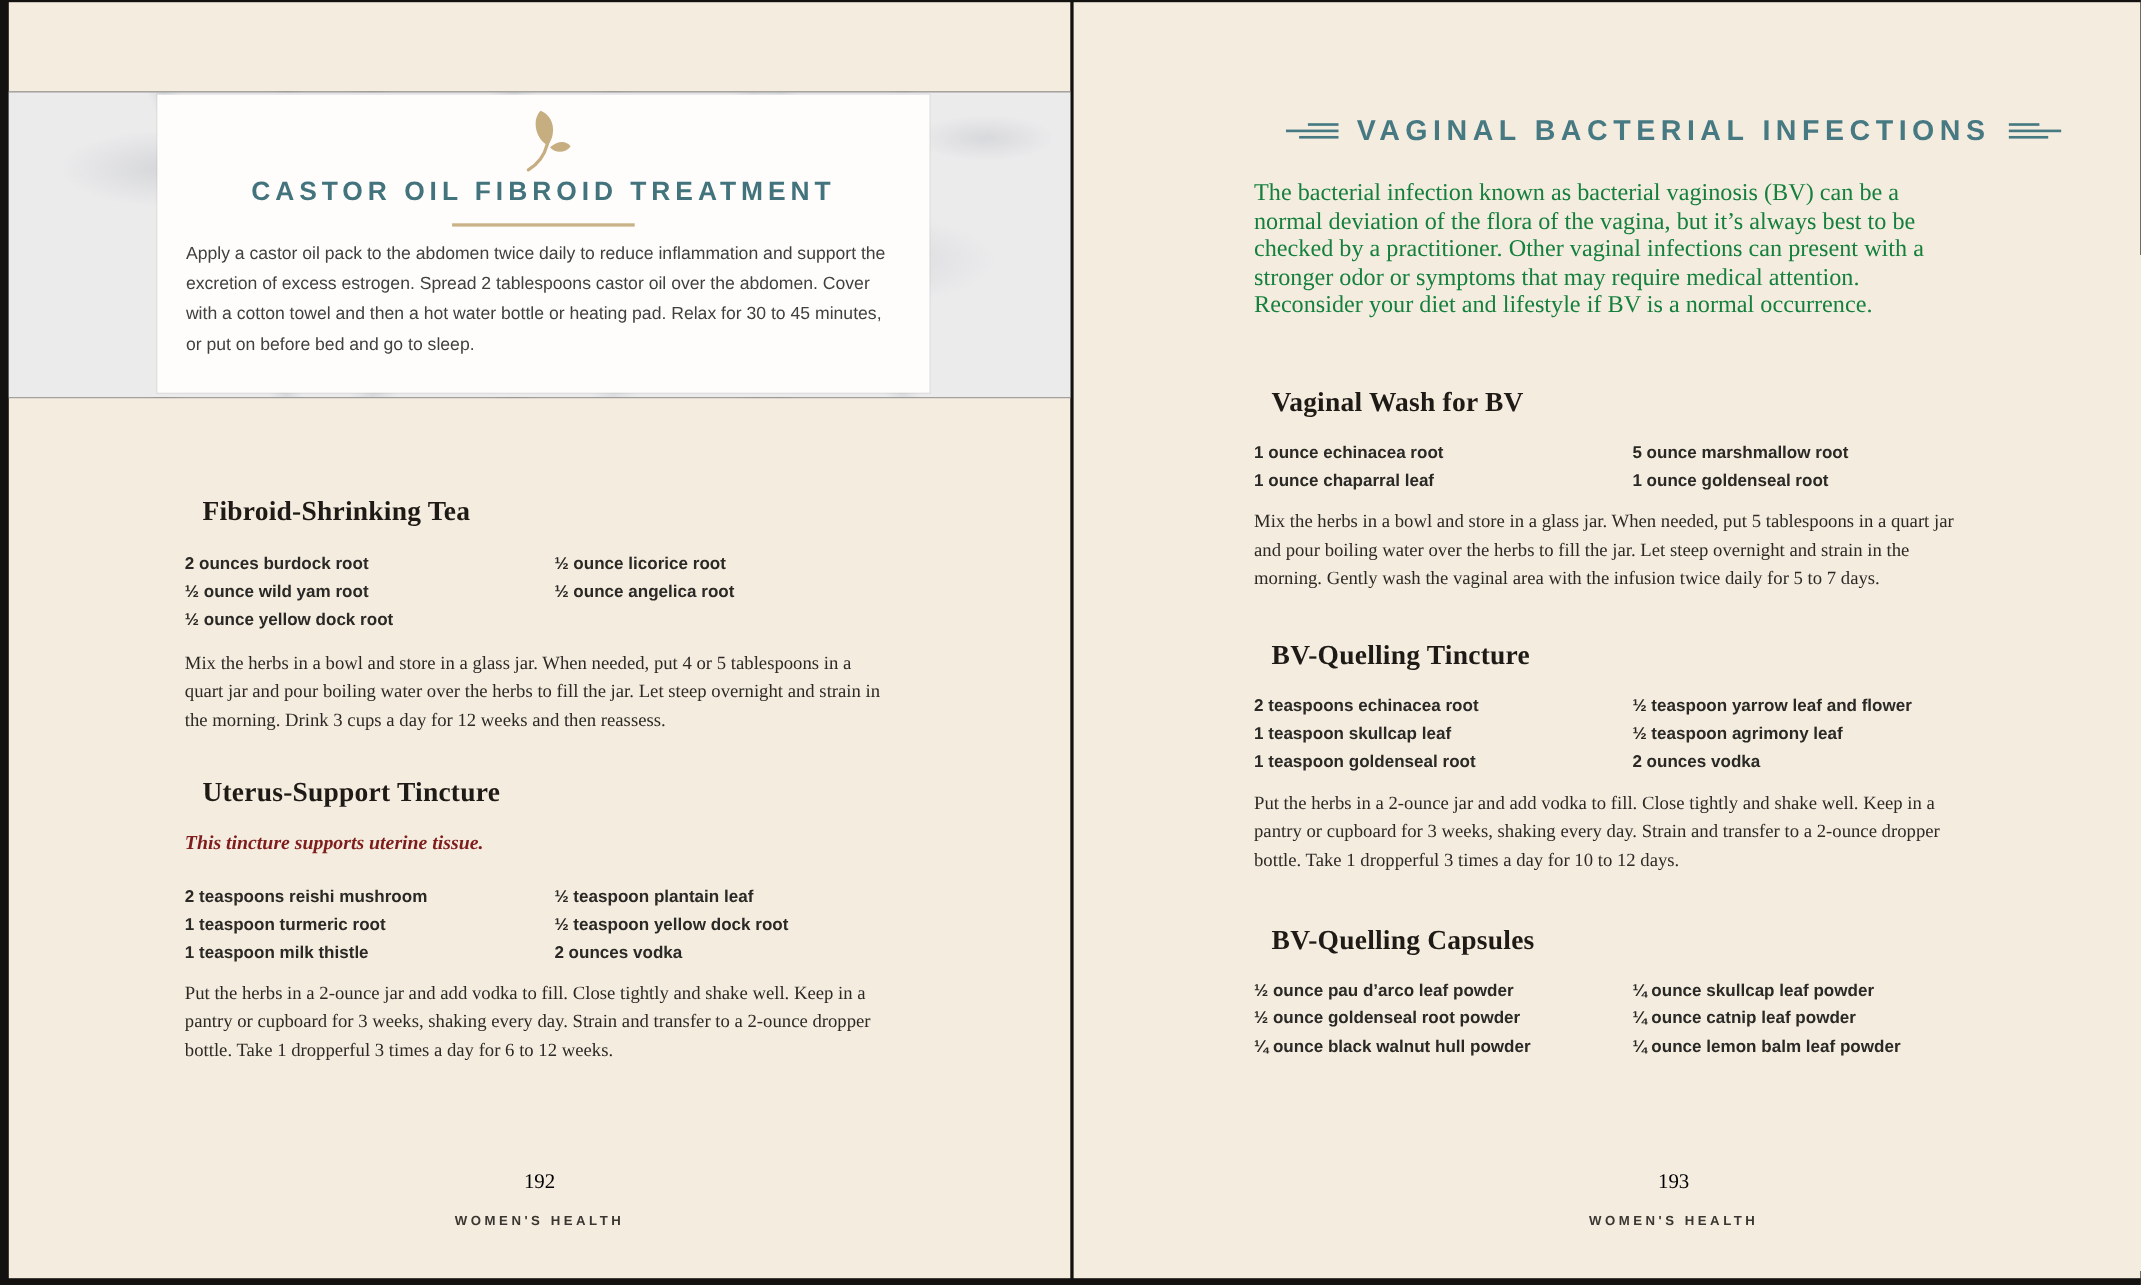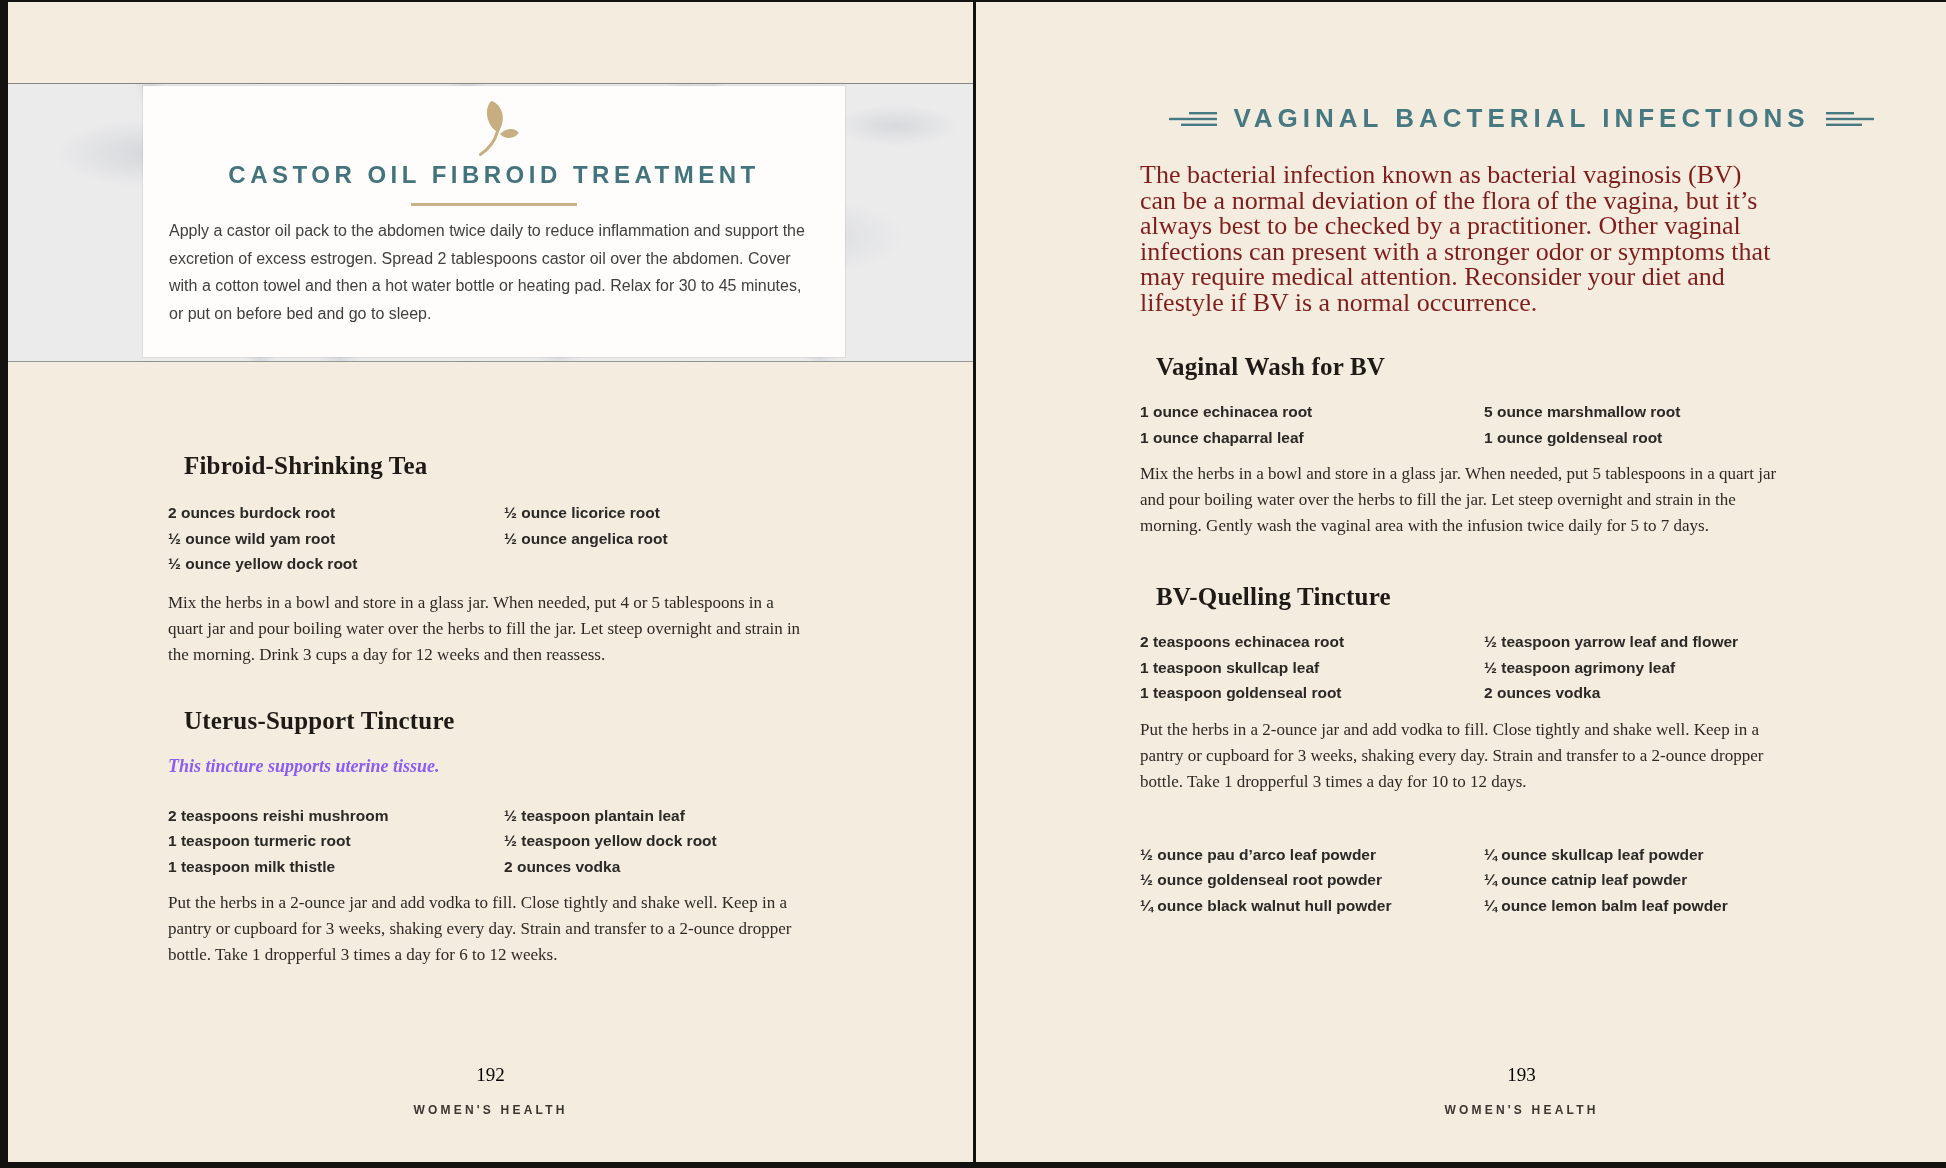--- a/index.html
+++ b/index.html
@@ -32,43 +32,43 @@
   .card-body{font-family:"Liberation Sans",sans-serif;font-size:16px;line-height:27.5px;
         color:#40403e;text-align:left;margin:11px 0 0;padding:0 26px;}
 
   
   .content{position:absolute;}
   .content-l{left:160px;top:434px;width:640px;}
   .content-r{left:164px;top:335px;width:650px;}
   h2{font-size:25px;margin:16px;color:#1e1a15;font-weight:bold;letter-spacing:.2px;}
   .content-l h2{margin-bottom:20px;}
   .content-r h2{margin-bottom:18px;}
-  .note{font-size:18px;font-style:italic;font-weight:bold;color:#8b5cf6;margin:16px 0 26px;line-height:22px;}
+  .note{font-size:18px;font-style:italic;font-weight:bold;color:#7f1d1d;margin:16px 0 26px;line-height:22px;}
   .ing-grid{display:grid;font-family:"Liberation Sans",sans-serif;font-size:15.5px;
         font-weight:bold;color:#2a2926;}
   .content-l .ing-grid{grid-template-columns:336px 1fr;}
   .content-r .ing-grid{grid-template-columns:344px 1fr;}
   .ing{line-height:25.5px;}
   .instr{font-size:17px;line-height:26px;color:#2d2a26;margin:0;}
   .content-l .sec-1 .instr{margin-top:13px;}
   .content-l .sec-2 .instr{margin-top:11px;}
   .content-r .instr{margin-top:11px;}
   .content-l section.sec-1{margin-bottom:39px;}
   .content-r section{margin-bottom:44px;}
   .content-r .sec-2{margin-bottom:47px;}
   .content-r section .ing-grid{margin-top:0;}
 
   
   .chapter{position:absolute;left:0;top:101px;width:100%;text-align:center;}
   .chapter-inner{display:inline-flex;align-items:center;gap:16px;}
   .chapter-title{font-family:"Liberation Sans",sans-serif;font-size:26px;letter-spacing:5px;
         color:#477983;font-weight:bold;}
   .flourish{width:48px;height:20px;}
-  .intro{position:absolute;left:164px;top:160px;width:634px;font-size:26px;line-height:25.5px;
-        color:#7f1d1d;margin:0;}
+  .intro{position:absolute;left:164px;top:160px;width:634px;font-size:22px;line-height:25.5px;
+        color:#15803d;margin:0;}
 
   
   .footer{position:absolute;left:0;width:100%;top:1062px;text-align:center;}
   .pagenum{font-size:19px;color:#000000;}
   .running{font-family:"Liberation Sans",sans-serif;font-size:12px;letter-spacing:3.2px;
         color:#3a3631;margin-top:17px;font-weight:bold;}
 </style>
 </head>
 <body>
 
@@ -179,20 +179,21 @@
           <div class="ing-col">
             <div class="ing">½ teaspoon yarrow leaf and flower</div>
             <div class="ing">½ teaspoon agrimony leaf</div>
             <div class="ing">2 ounces vodka</div>
           </div>
         </div>
         <p class="instr">Put the herbs in a 2-ounce jar and add vodka to fill. Close tightly and shake well. Keep in a pantry or cupboard for 3 weeks, shaking every day. Strain and transfer to a 2-ounce dropper bottle. Take 1 dropperful 3 times a day for 10 to 12 days.</p>
       </section>
 
       <section class="sec-3">
+        <h2>BV-Quelling Capsules</h2>
         <div class="ing-grid">
           <div class="ing-col">
             <div class="ing">½ ounce pau d’arco leaf powder</div>
             <div class="ing">½ ounce goldenseal root powder</div>
             <div class="ing">¼ ounce black walnut hull powder</div>
           </div>
           <div class="ing-col">
             <div class="ing">¼ ounce skullcap leaf powder</div>
             <div class="ing">¼ ounce catnip leaf powder</div>
             <div class="ing">¼ ounce lemon balm leaf powder</div>

